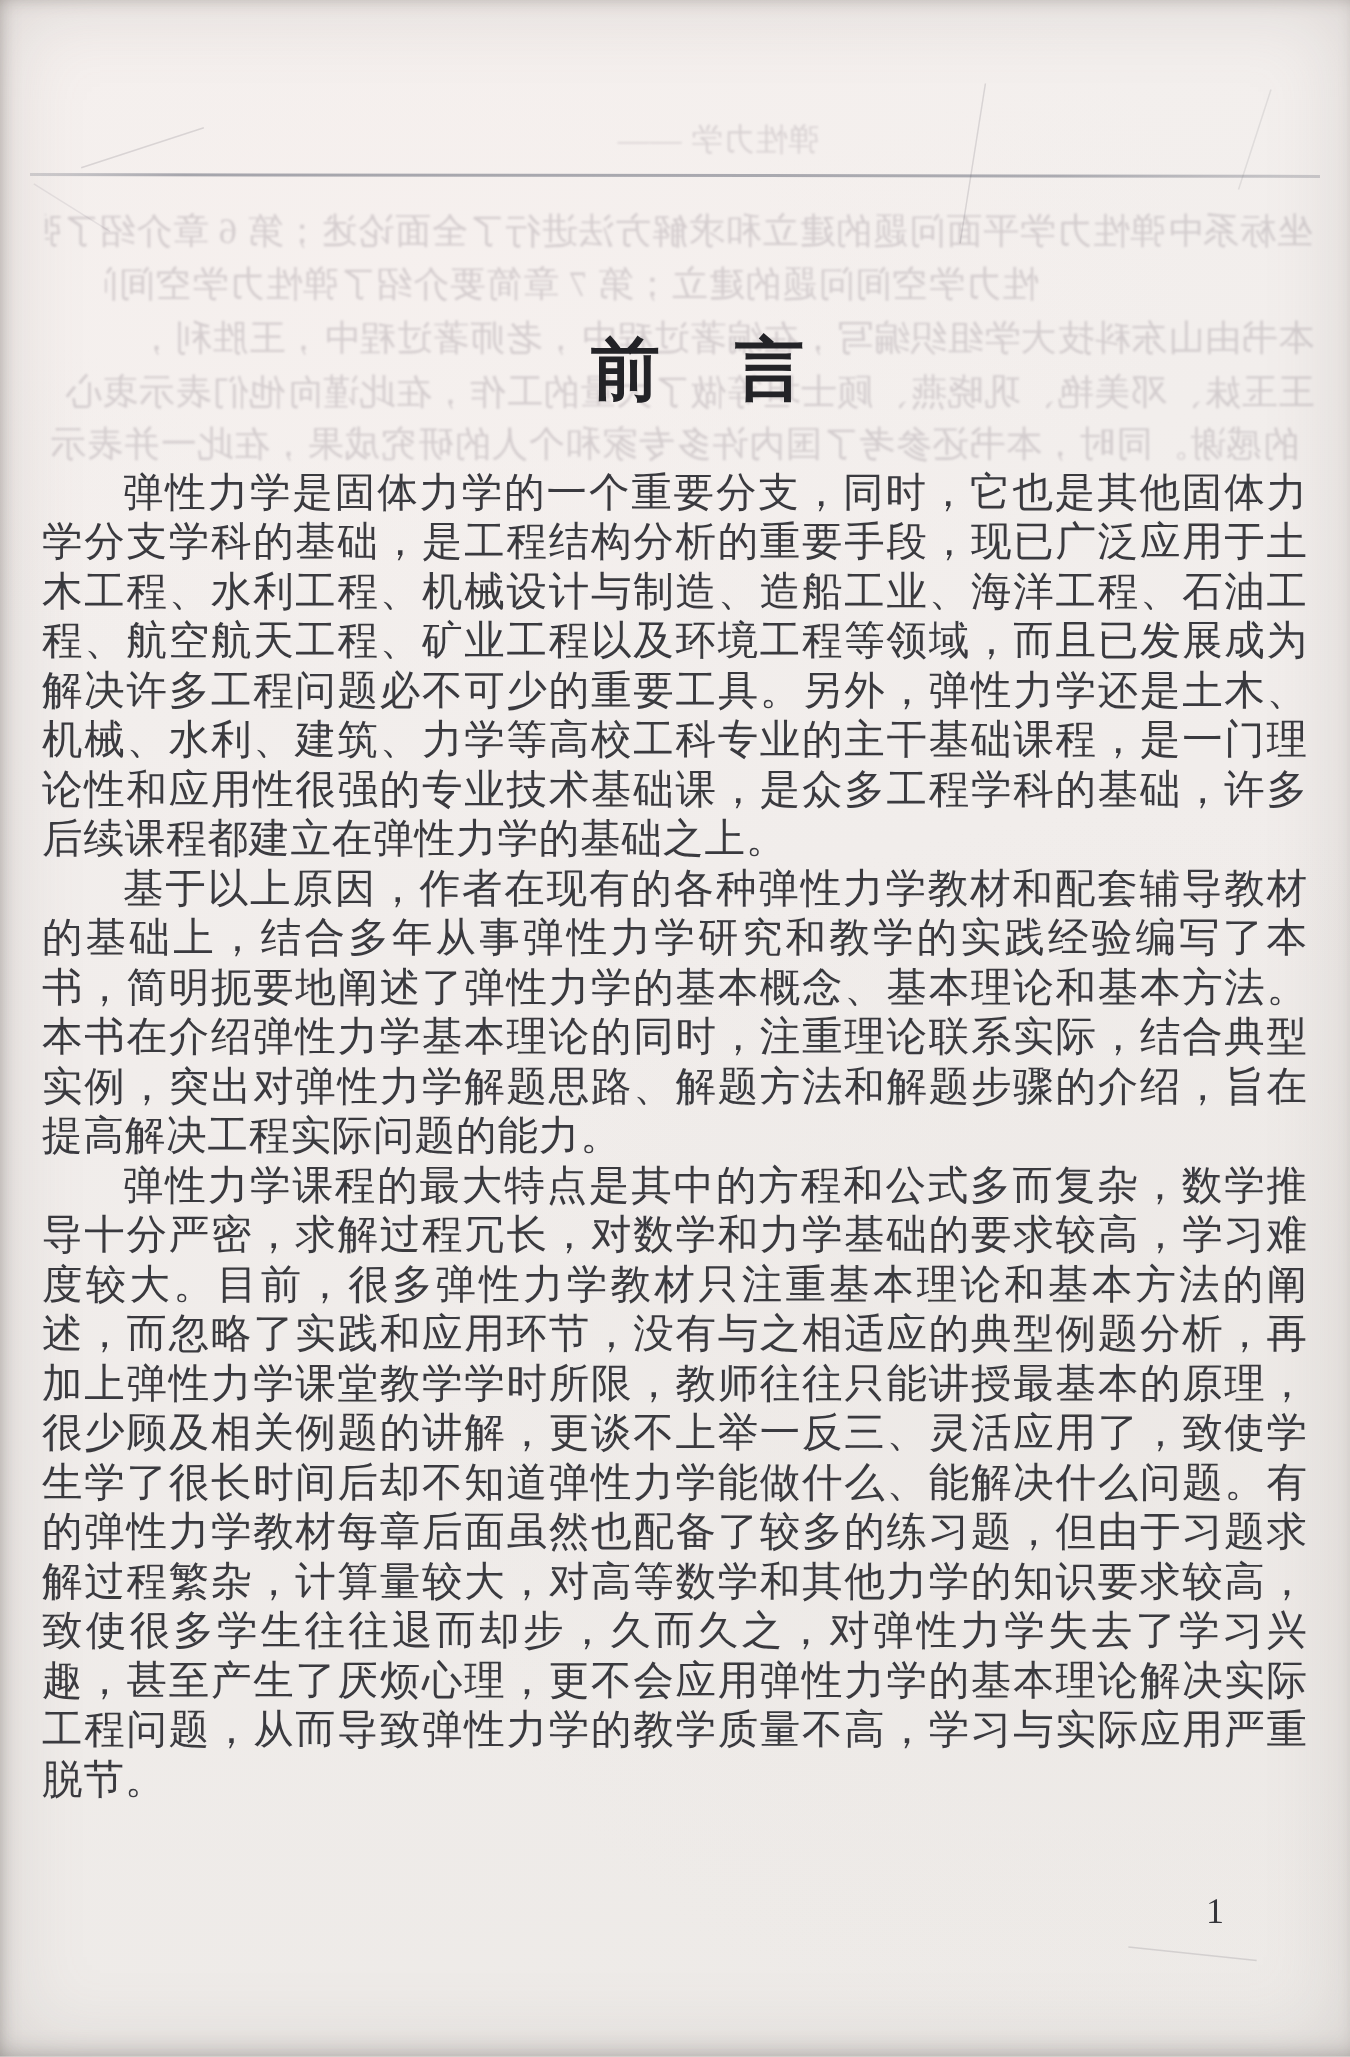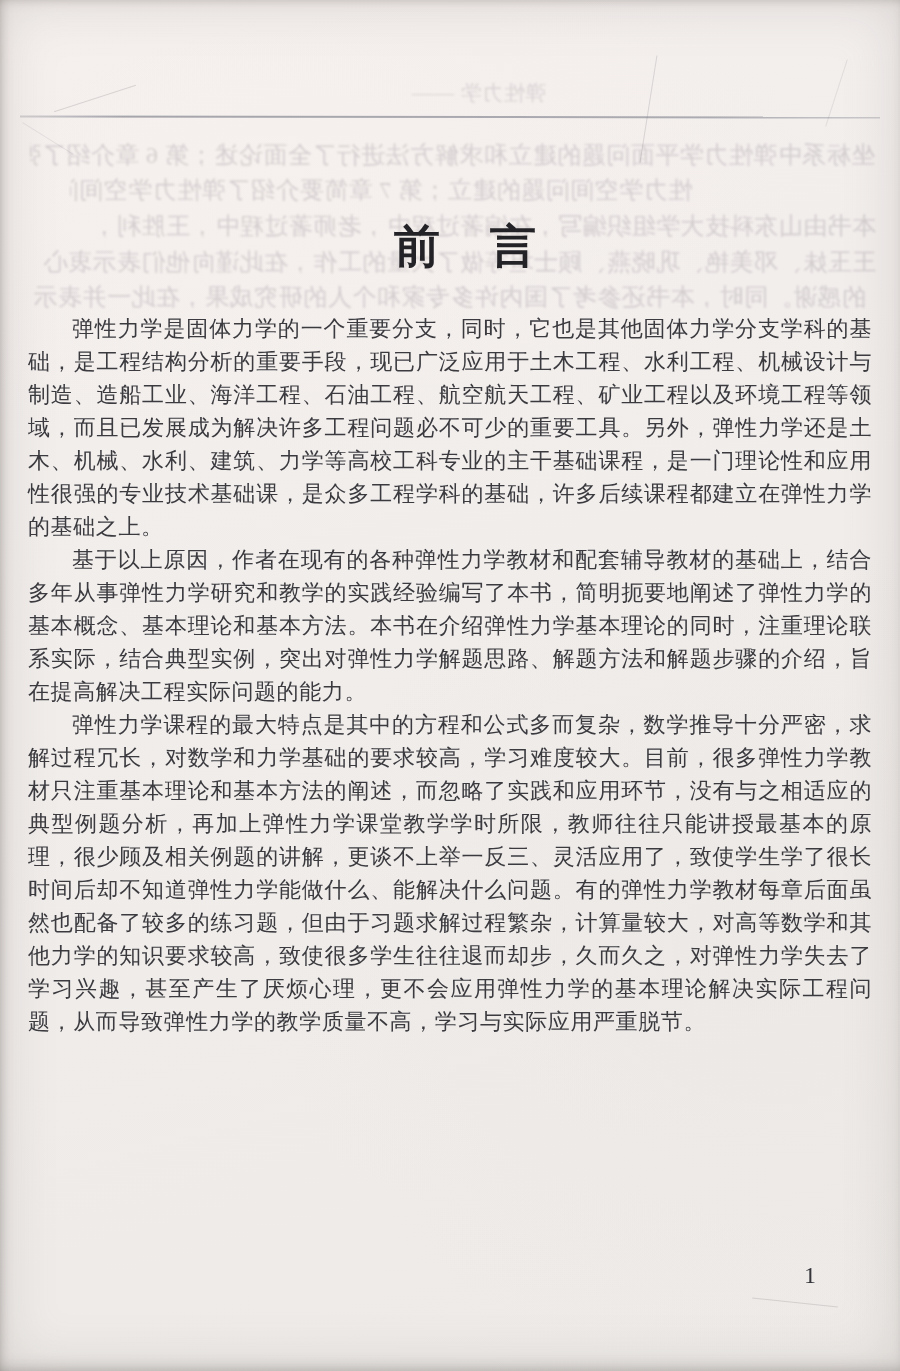--- a/index.html
+++ b/index.html
@@ -56,21 +56,21 @@
     letter-spacing:2px;
     color:#232327;
   }
 
   .body-text{
     position:absolute;left:28px;top:312px;width:844px;
   }
   .body-text p{
     margin:0;
     text-indent:2em;
-    font-size:22px;
+    font-size:27px;
     line-height:33px;
     letter-spacing:.6px;
     text-align:justify;
     text-justify:inter-ideograph;
     color:#3a3a3f;
   }
 
   .pagenum{
     position:absolute;right:84px;top:1260px;
     font-size:24px;line-height:30px;color:#35353a;

